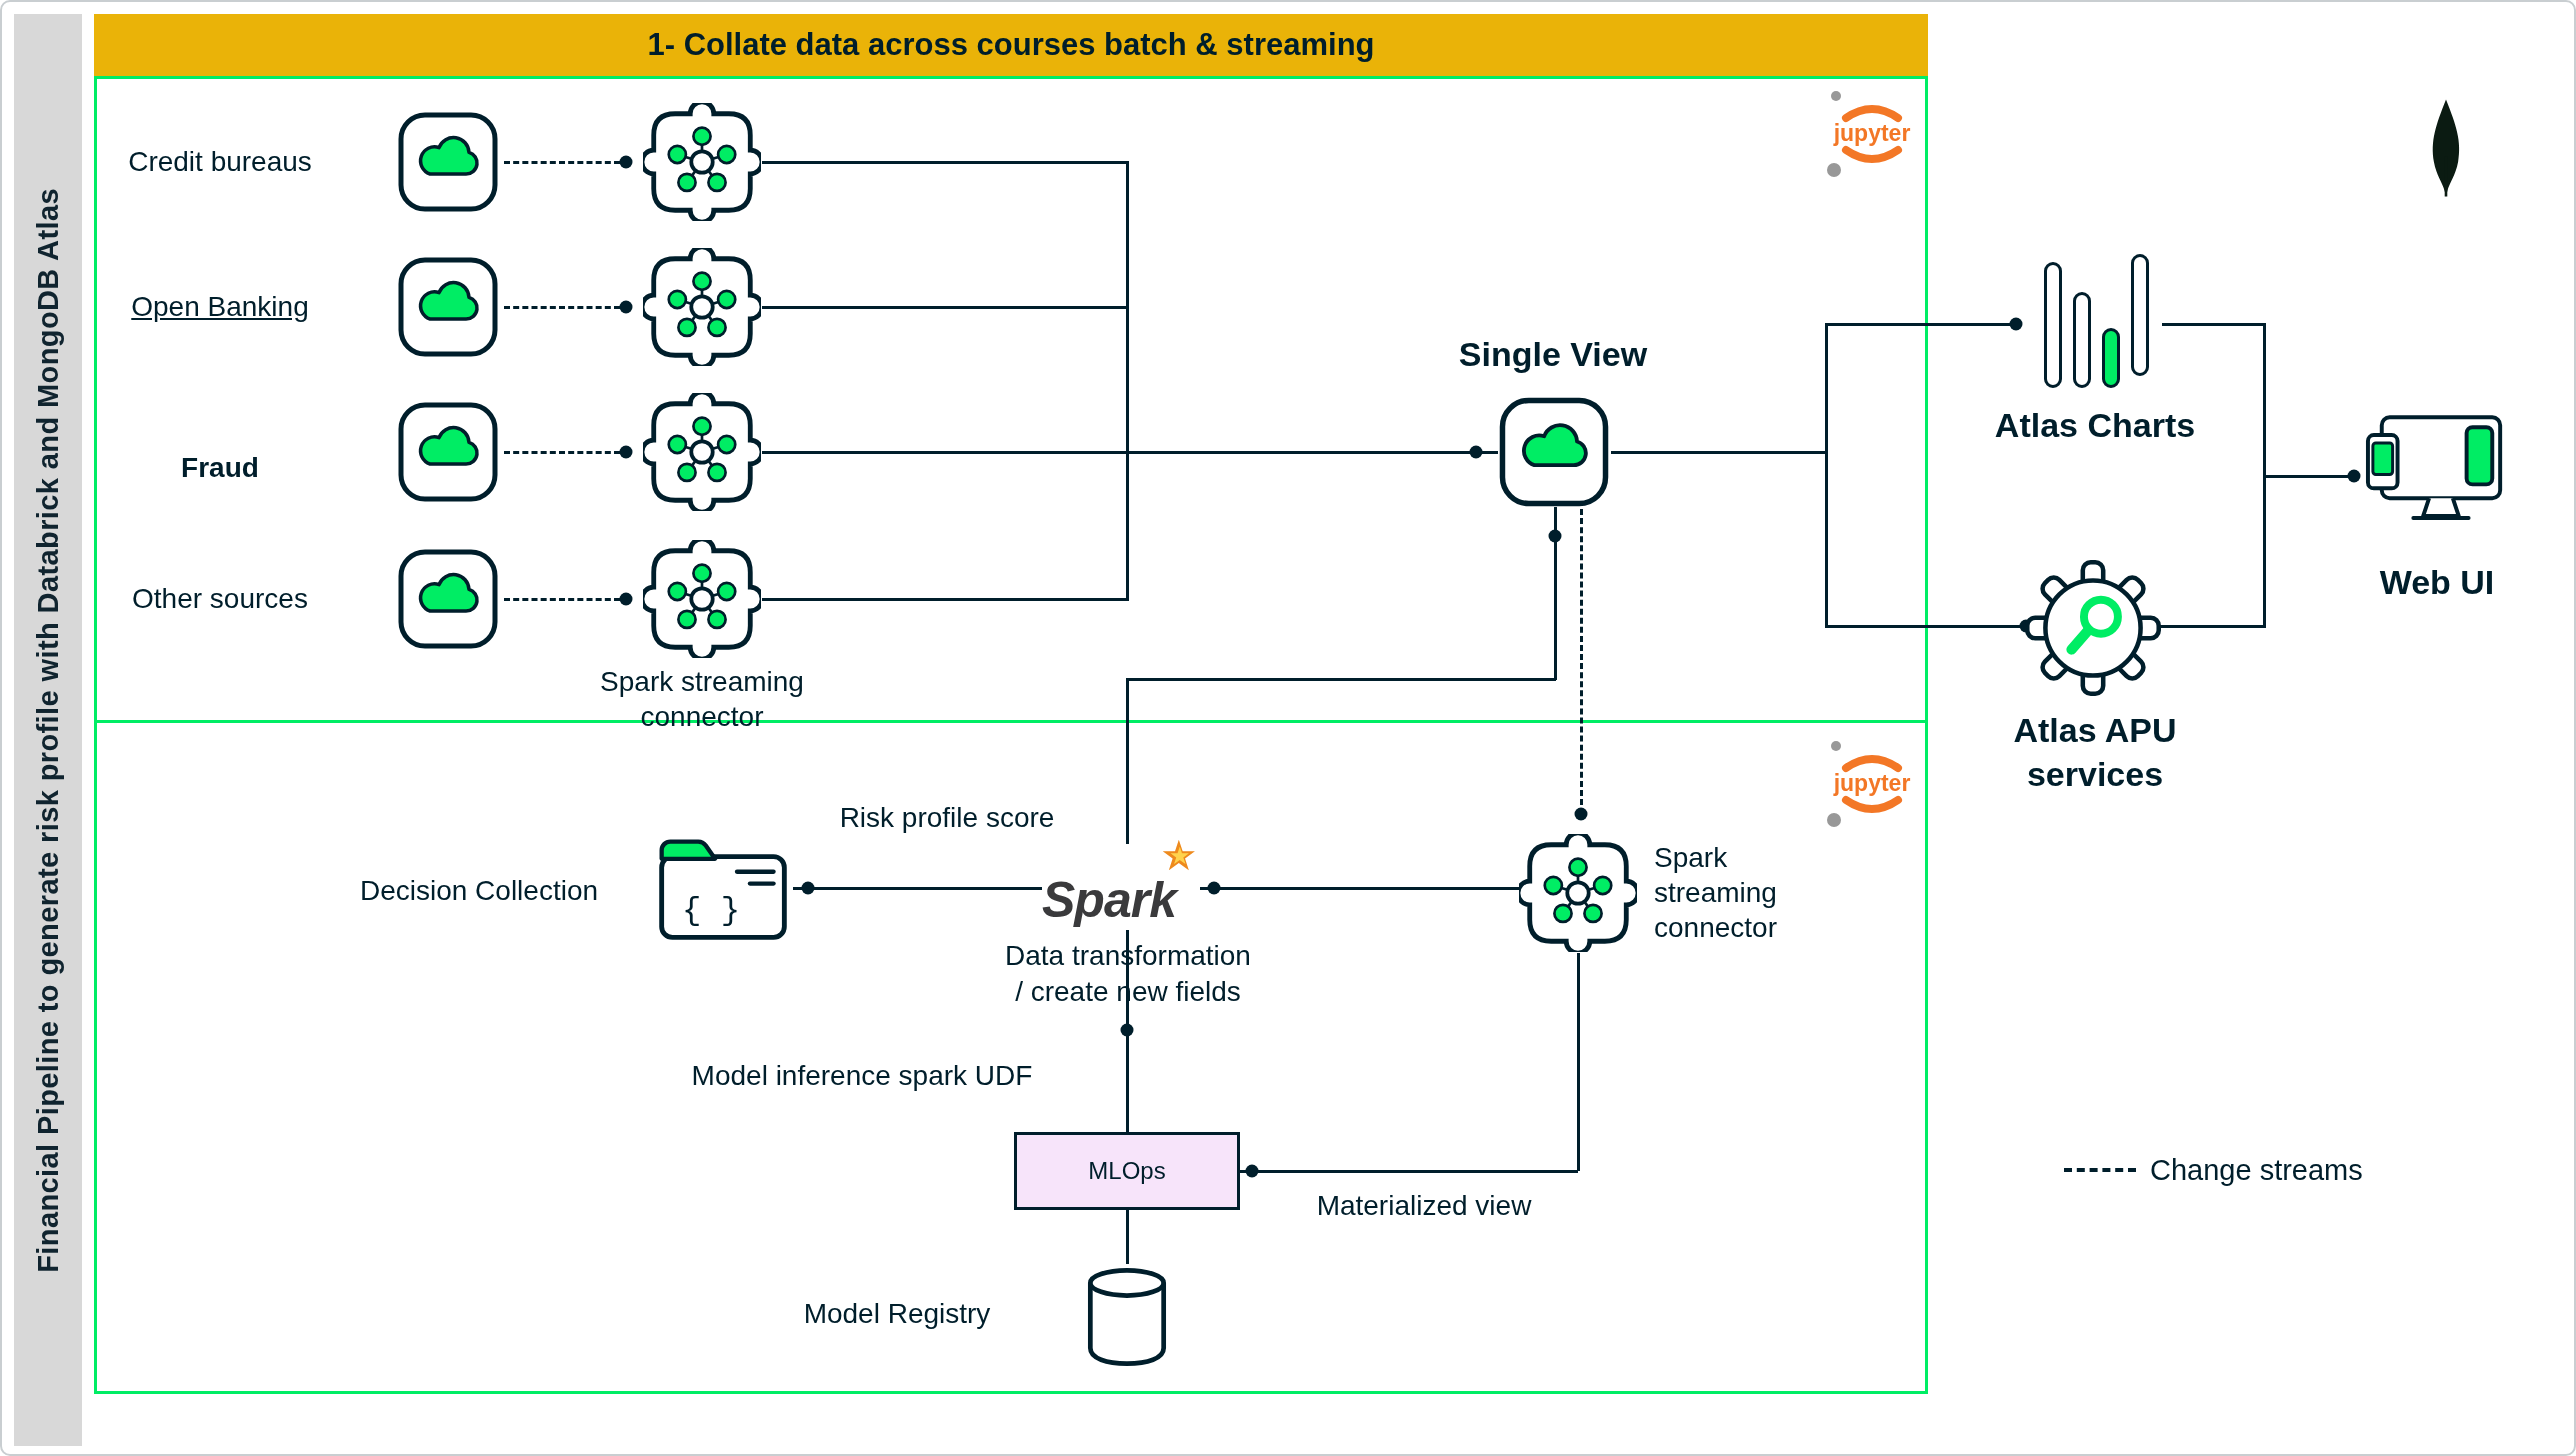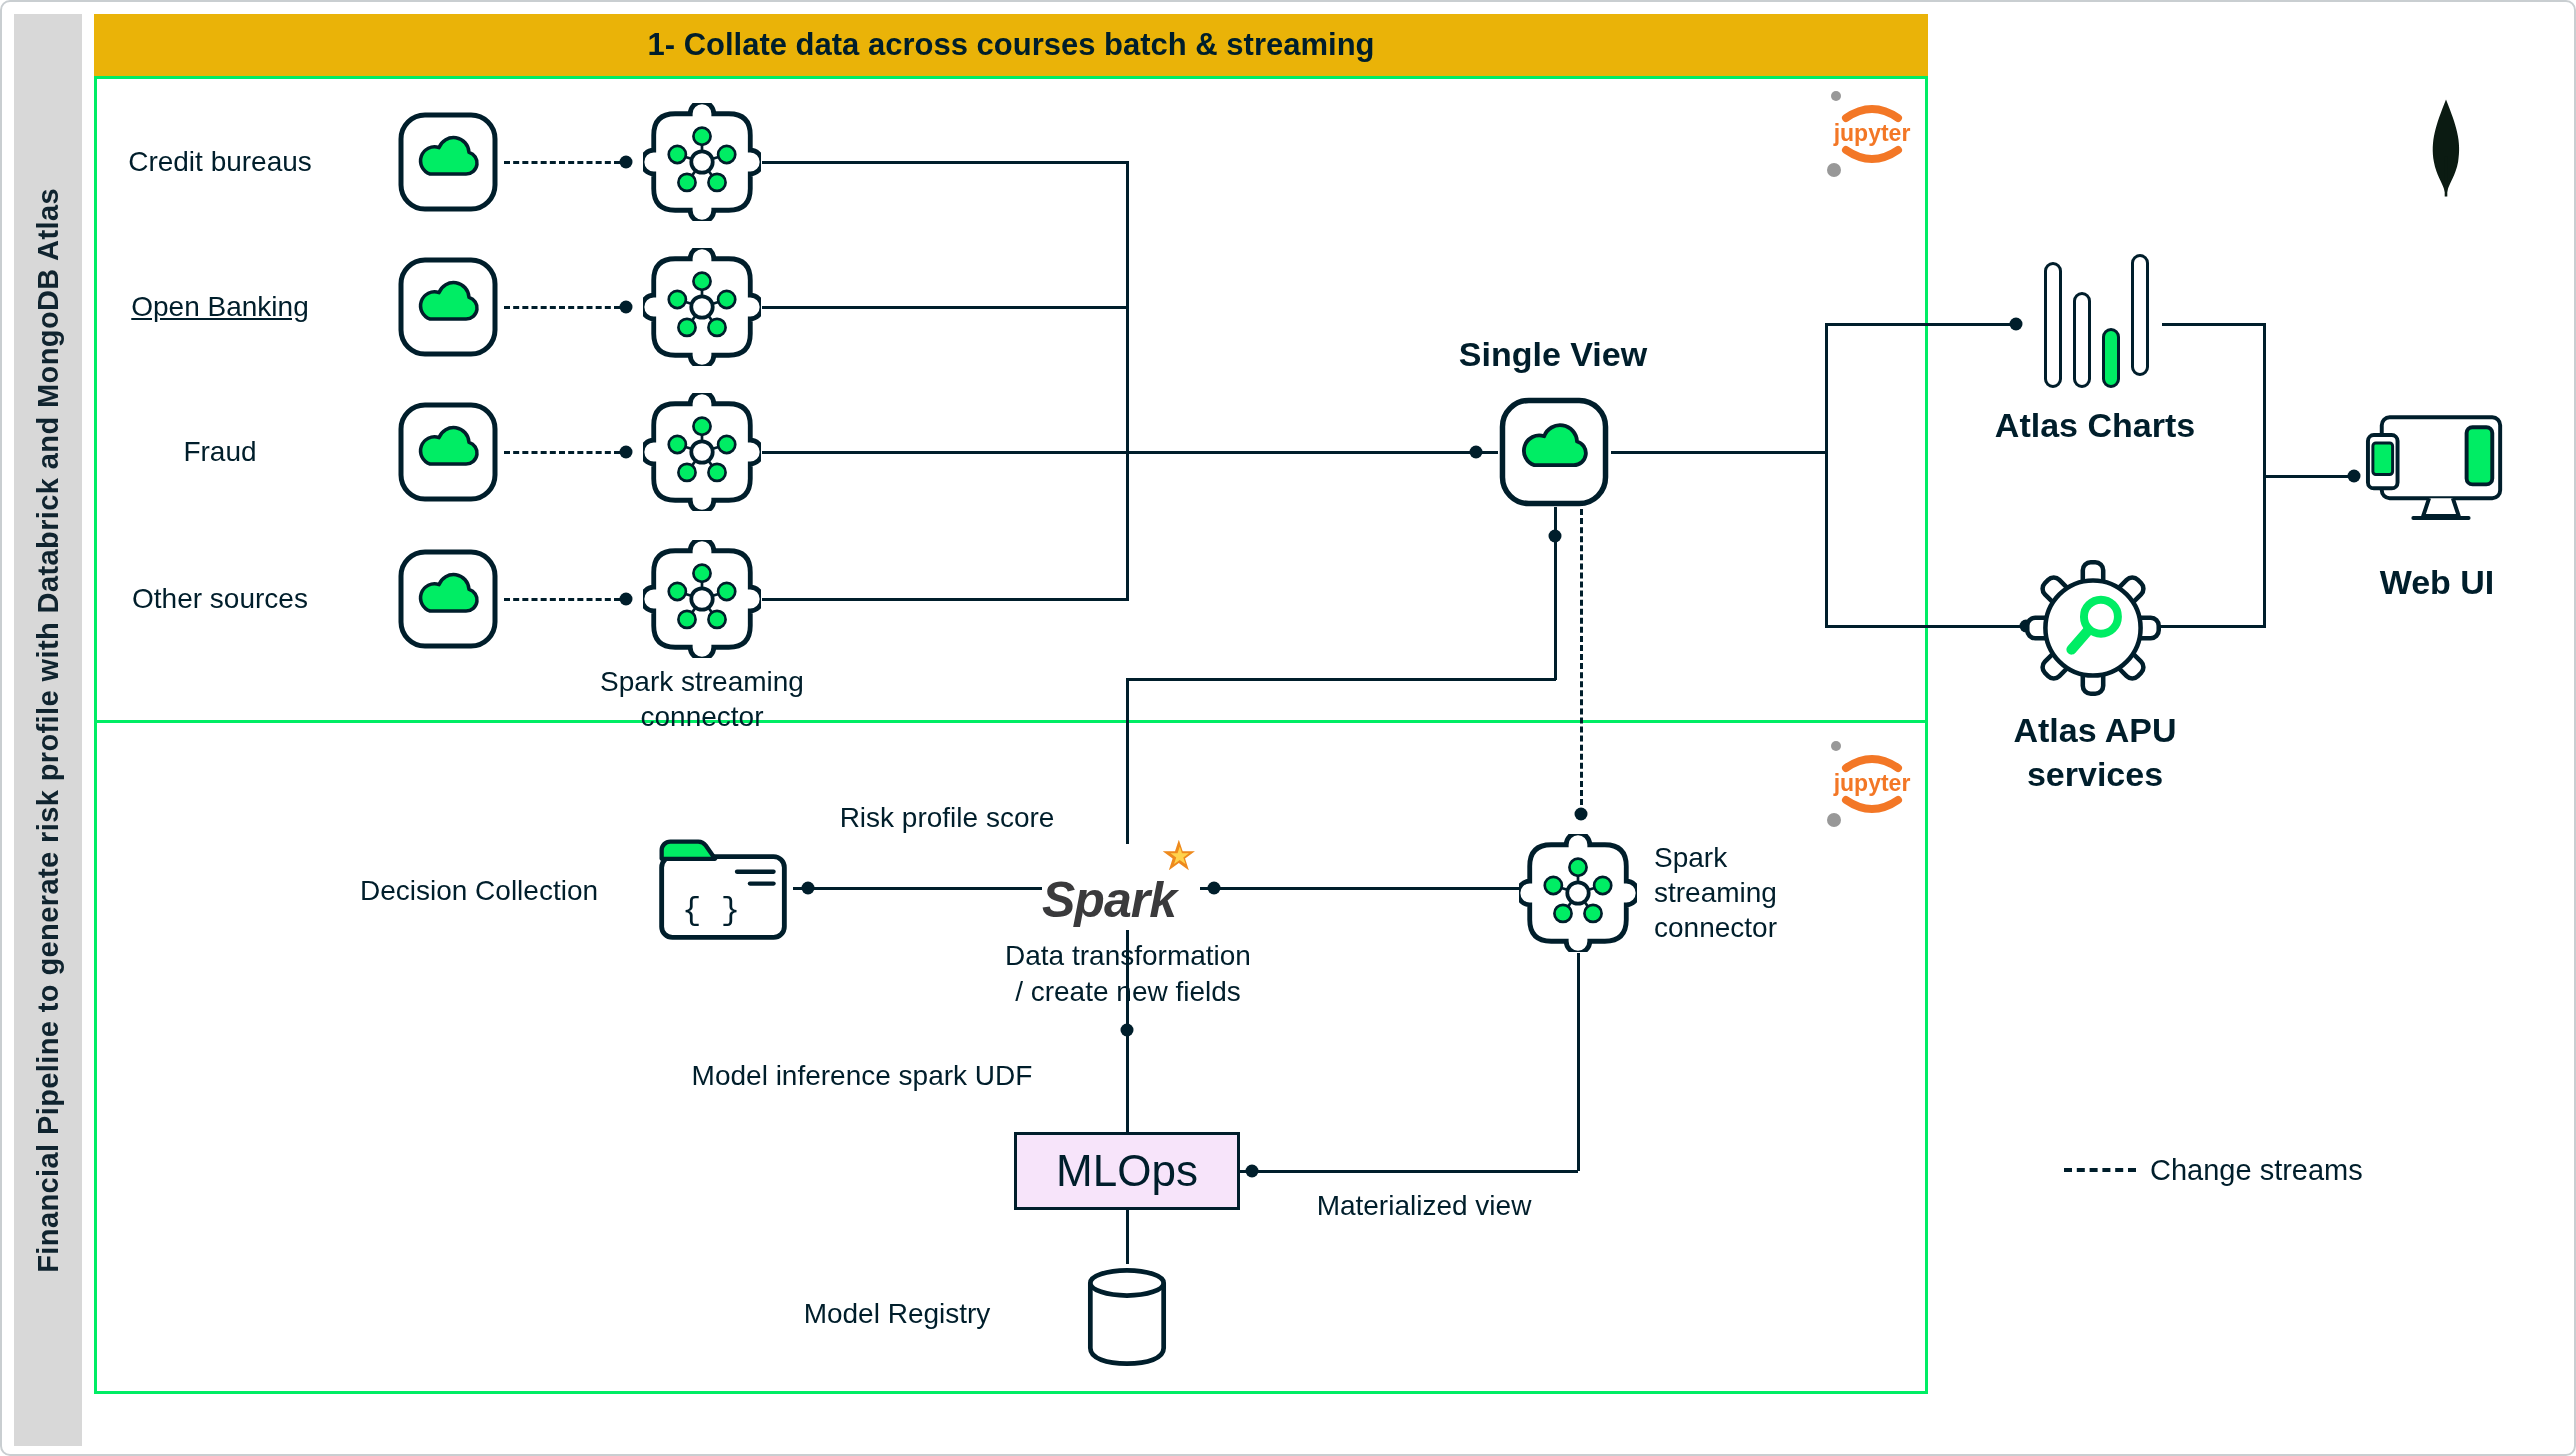--- a/index.html
+++ b/index.html
@@ -30,21 +30,21 @@
   .banner{
     position:absolute;left:92px;width:1834px;height:62px;background:#eab308;
     display:flex;align-items:center;justify-content:center;
     font-size:31px;font-weight:700;color:#001E2B;
   }
   .sec-box{position:absolute;border:3px solid #00ED64;box-sizing:border-box;background:transparent;}
   .sec-box.no-top{border-top:none;}
   .mlops{
     position:absolute;left:1012px;top:1130px;width:226px;height:78px;
     background:#F7E4FA;border:3px solid #001E2B;box-sizing:border-box;
-    display:flex;align-items:center;justify-content:center;font-size:44px;color:#001E2B;
+    display:flex;align-items:center;justify-content:center;font-size:24px;color:#001E2B;
   }
   .bars{position:absolute;left:2040px;top:246px;width:120px;height:140px;}
   .bar{position:absolute;bottom:0;width:18px;border:3.5px solid #001E2B;border-radius:10px;background:#fff;box-sizing:border-box;}
   .spark-block{position:absolute;left:1040px;top:845px;width:190px;height:82px;}
   .spark-word{position:absolute;left:0;bottom:0;font-size:50px;font-weight:700;font-style:italic;color:#3A3A3C;letter-spacing:-1px;}
   .spark-star-big{position:absolute;left:118px;top:-16px;font-size:42px;color:#EE8A1D;}
   .spark-star-small{position:absolute;left:127px;top:-5px;font-size:24px;color:#FFD34D;}
   .legend-dash{position:absolute;left:2062px;top:1166px;width:72px;border-top:4px dashed #001E2B;}
 </style>
 </head>
@@ -56,21 +56,21 @@
     <div class="sidebar-text">Financial Pipeline to generate risk profile with Databrick and MongoDB Atlas</div>
   </div>
 
   <div class="banner" style="top:12px;">1- Collate data across courses batch &amp; streaming</div>
 
   <div class="sec-box" style="left:92px;top:74px;width:1834px;height:647px;"></div>
   <div class="sec-box no-top" style="left:92px;top:721px;width:1834px;height:671px;"></div>
 
   <div class="abs lbl right-al" style="left:88px;top:142px;width:260px;">Credit bureaus</div>
   <div class="abs lbl right-al" style="left:88px;top:287px;width:260px;text-decoration:underline;">Open Banking</div>
-  <div class="abs lbl right-al" style="left:88px;top:432px;width:260px;">Fraud</div>
+  <div class="abs lbl right-al" style="left:88px;top:448px;width:260px;font-weight:bold;">Fraud</div>
   <div class="abs lbl right-al" style="left:88px;top:579px;width:260px;">Other sources</div>
 
   <svg class="abs" style="left:394px;top:108px;" width="104" height="104" viewBox="0 0 104 104">
     <rect x="5" y="5" width="94" height="94" rx="24" fill="#fff" stroke="#001E2B" stroke-width="5"></rect>
     <path d="M34 64 h36 a11 11 0 0 0 3 -21.6 a15.5 15.5 0 0 0 -30 -4.8 A11 11 0 0 0 34 64 Z" fill="#00ED64" stroke="#001E2B" stroke-width="3.5" stroke-linejoin="round"></path>
   </svg>
   <svg class="abs" style="left:394px;top:253px;" width="104" height="104" viewBox="0 0 104 104">
     <rect x="5" y="5" width="94" height="94" rx="24" fill="#fff" stroke="#001E2B" stroke-width="5"></rect>
     <path d="M34 64 h36 a11 11 0 0 0 3 -21.6 a15.5 15.5 0 0 0 -30 -4.8 A11 11 0 0 0 34 64 Z" fill="#00ED64" stroke="#001E2B" stroke-width="3.5" stroke-linejoin="round"></path>
   </svg>

